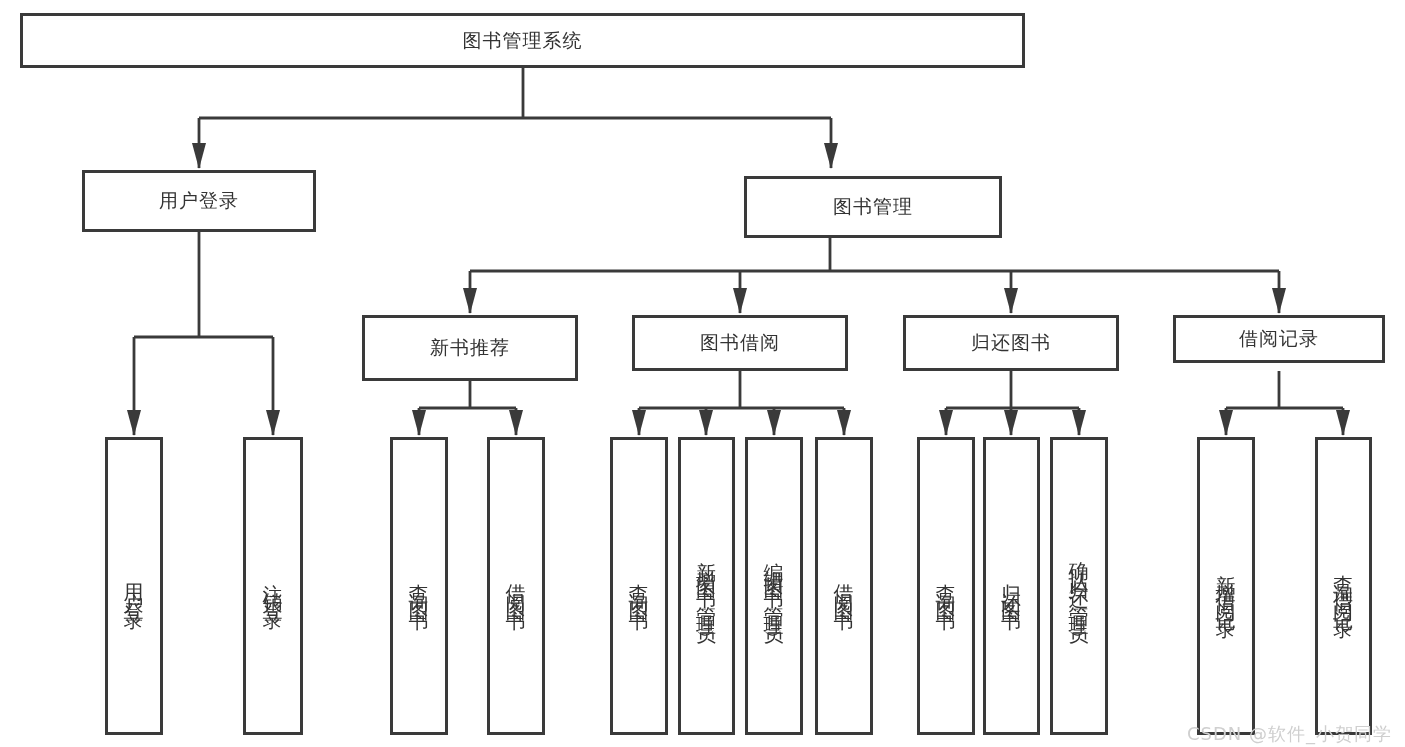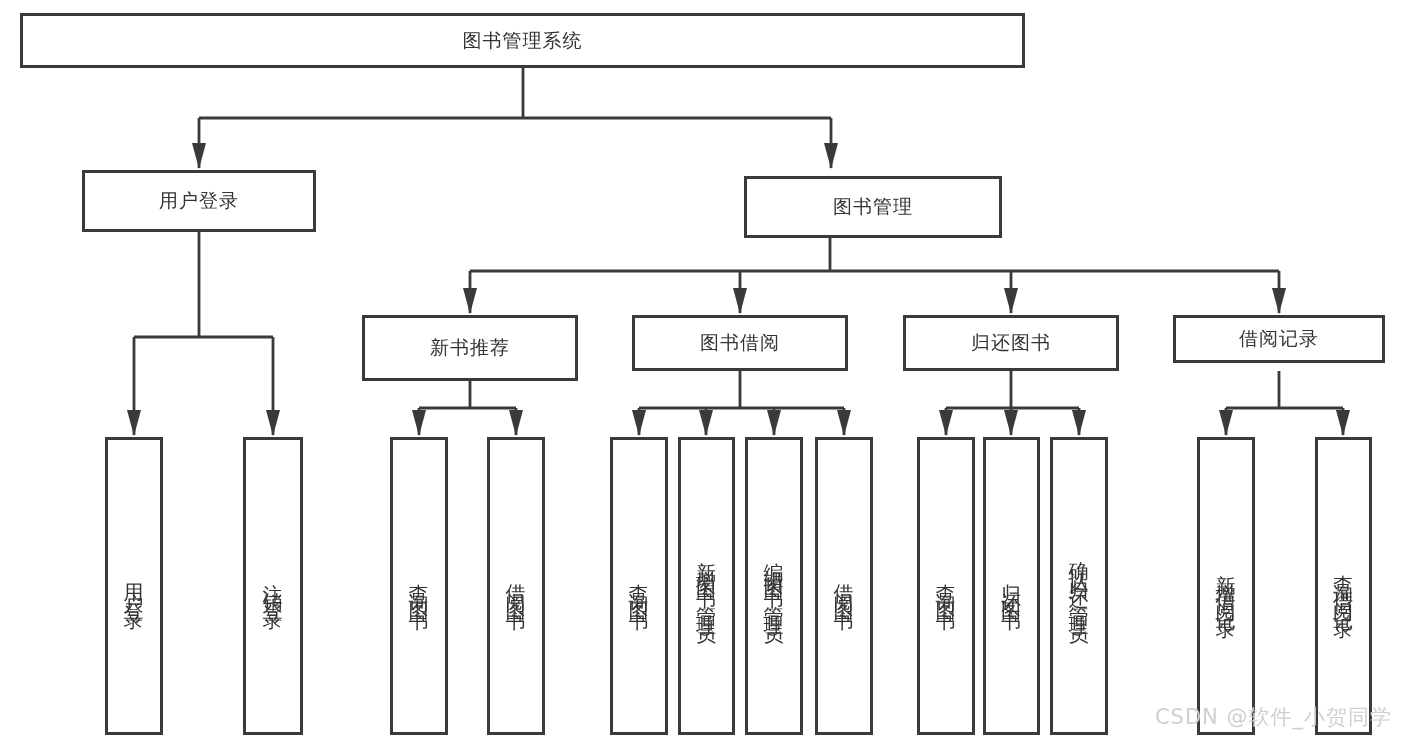--- a/index.html
+++ b/index.html
@@ -48,22 +48,22 @@
     writing-mode: vertical-rl;
     text-orientation: mixed;
     font-size: 20px;
     letter-spacing: 9px;
     line-height: 1;
     white-space: nowrap;
   }
   .watermark {
     position: absolute;
     right: 13px;
-    bottom: 16px;
-    font-size: 21px;
+    bottom: 1px;
+    font-size: 18px;
     color: var(--watermark);
     letter-spacing: 1px;
     z-index: 10;
     white-space: nowrap;
   }
 </style>
 </head>
 <body>
 
 <div class="canvas">

